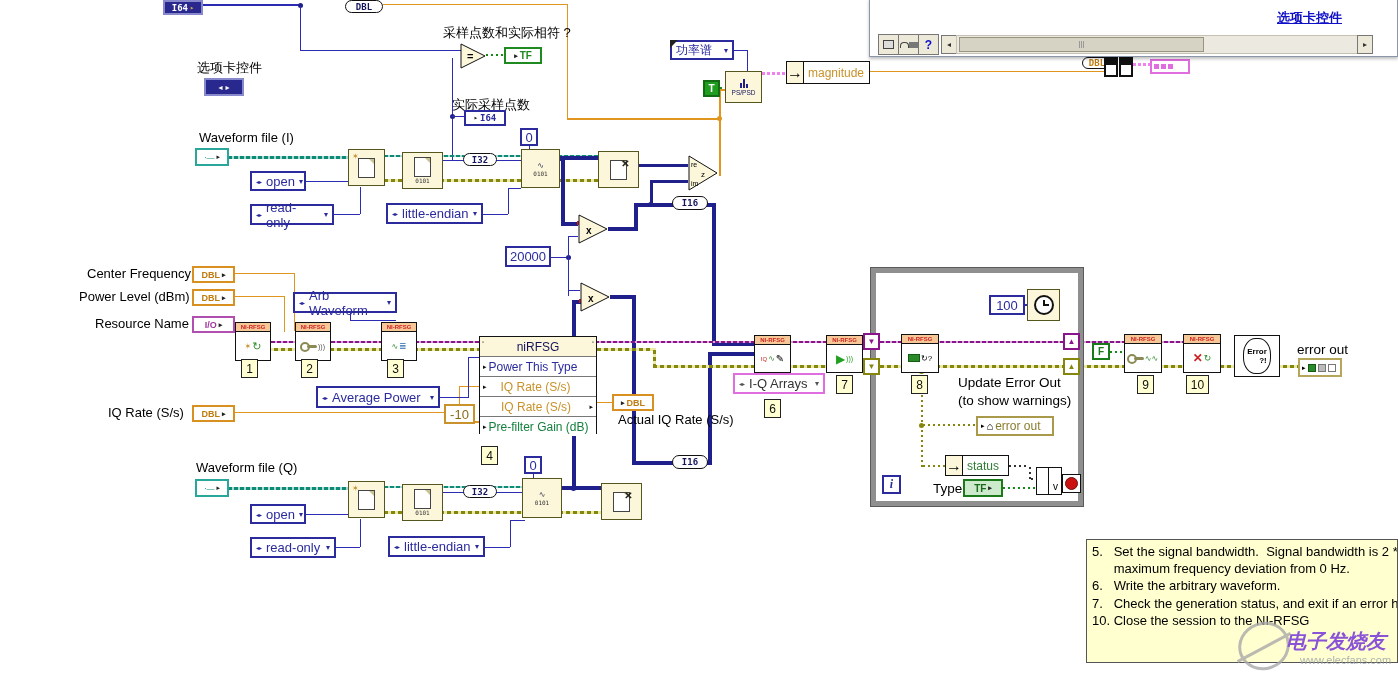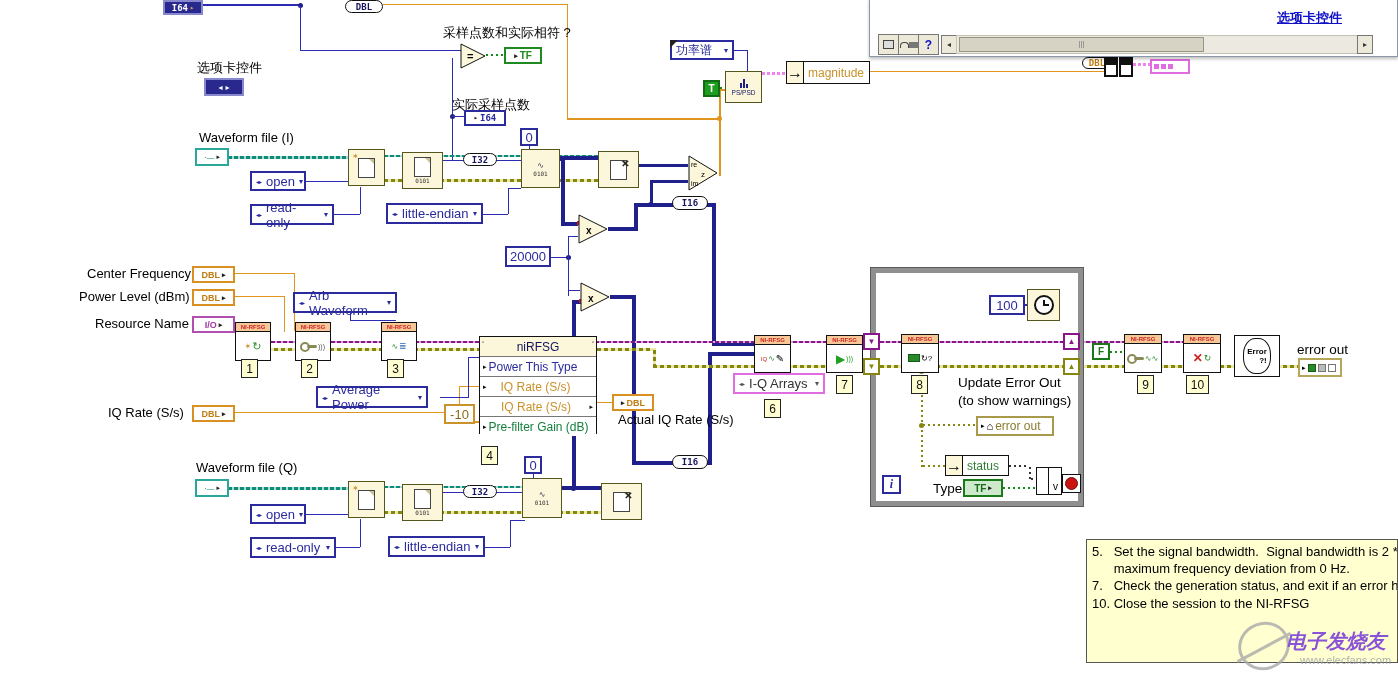--- a/index.html
+++ b/index.html
@@ -387,21 +387,21 @@
 <div class="w dblc" style="left:192px;top:405px;width:43px;height:17px">
     <span>DBL</span>
     <span class="ar">▸</span>
   </div>
 
 <div class="w enum" style="left:293px;top:292px;width:104px;height:21px">
     <span class="ud">◂▸</span>
     <span>Arb Waveform</span>
     <span class="dd">▾</span>
   </div>
-<div class="w enum" style="left:316px;top:386px;width:112px;height:22px">
+<div class="w enum" style="left:316px;top:386px;width:124px;height:22px">
     <span class="ud">◂▸</span>
     <span>Average Power</span>
     <span class="dd">▾</span>
   </div>
 <div class="w" style="left:444px;top:404px;width:31px;height:20px;border:2px solid #c9922a;background:#fff;color:#8a6a1a;font:13px 'Liberation Sans',sans-serif;display:flex;align-items:center;justify-content:center">
     <span>-10</span>
   </div>
 
 <div class="w rfsg" style="left:235px;top:322px;width:36px;height:39px">
     <div class="rfsghdr">NI-RFSG</div>
@@ -590,20 +590,21 @@
         <i style="width:1px;height:7px;background:#999"></i>
         <i style="width:1px;height:7px;background:#999"></i>
       </div>
   </div>
   <div class="helpbtn" style="position:absolute;right:24px;top:36px;width:14px;height:17px;font-size:8px;color:#333">▸</div>
 </div>
 
 <div class="w" style="left:1086px;top:539px;width:312px;height:124px;background:#ffffd0;border:1px solid #555;padding:3px 0 0 5px;overflow:hidden">
   <div class="cmtline">5.   Set the signal bandwidth.  Signal bandwidth is 2 *</div>
   <div class="cmtline">      maximum frequency deviation from 0 Hz.</div>
+  <div class="cmtline">6.   Write the arbitrary waveform.</div>
   <div class="cmtline">7.   Check the generation status, and exit if an error h</div>
   <div class="cmtline">10. Close the session to the NI-RFSG</div>
 </div>
 
 <div class="w" style="left:1238px;top:620px;width:160px;height:60px;opacity:.8">
   <i style="position:absolute;left:0;top:2px;width:46px;height:42px;border:3px solid #aaa;border-radius:50%;transform:rotate(-20deg)"></i>
   <i style="position:absolute;left:-4px;top:26px;width:60px;height:3px;background:#aaa;transform:rotate(-28deg)"></i>
   <span style="position:absolute;left:48px;top:8px;font:bold italic 20px 'Liberation Sans',sans-serif;color:#6d28d9">电子发烧友</span>
   <span style="position:absolute;left:62px;top:34px;font:11px 'Liberation Sans',sans-serif;color:#9aa0a6">www.elecfans.com</span>
 </div>

